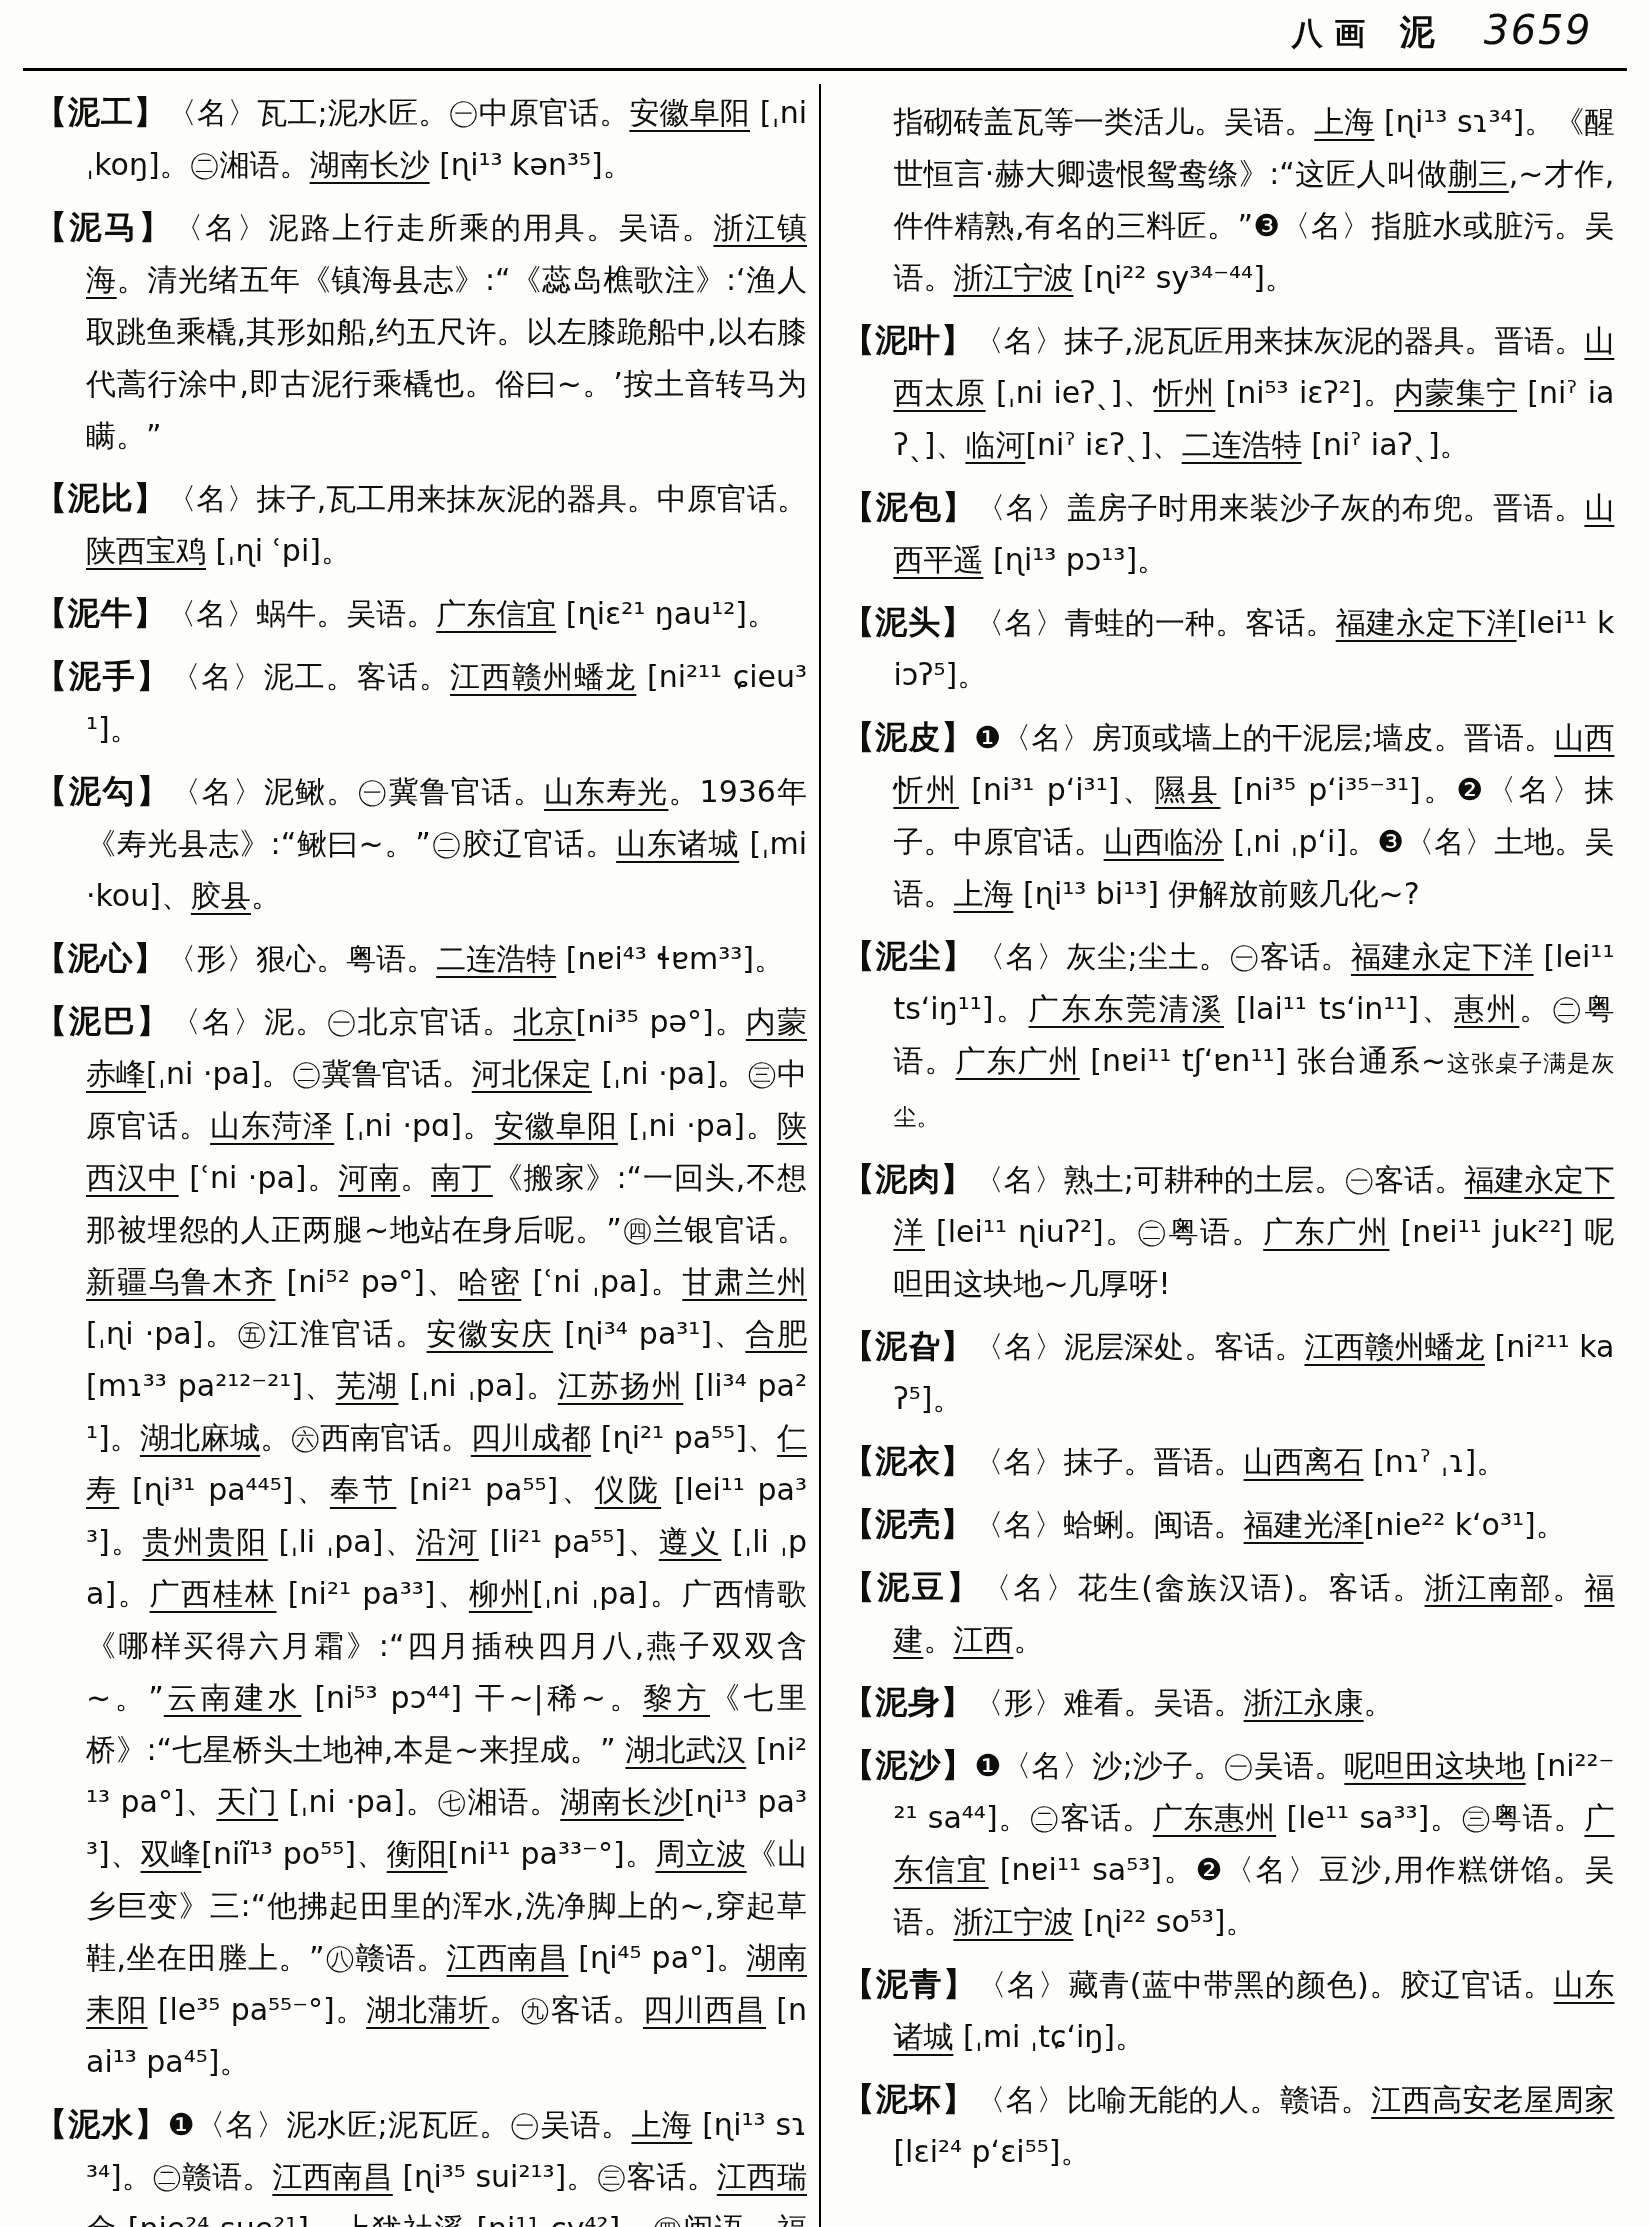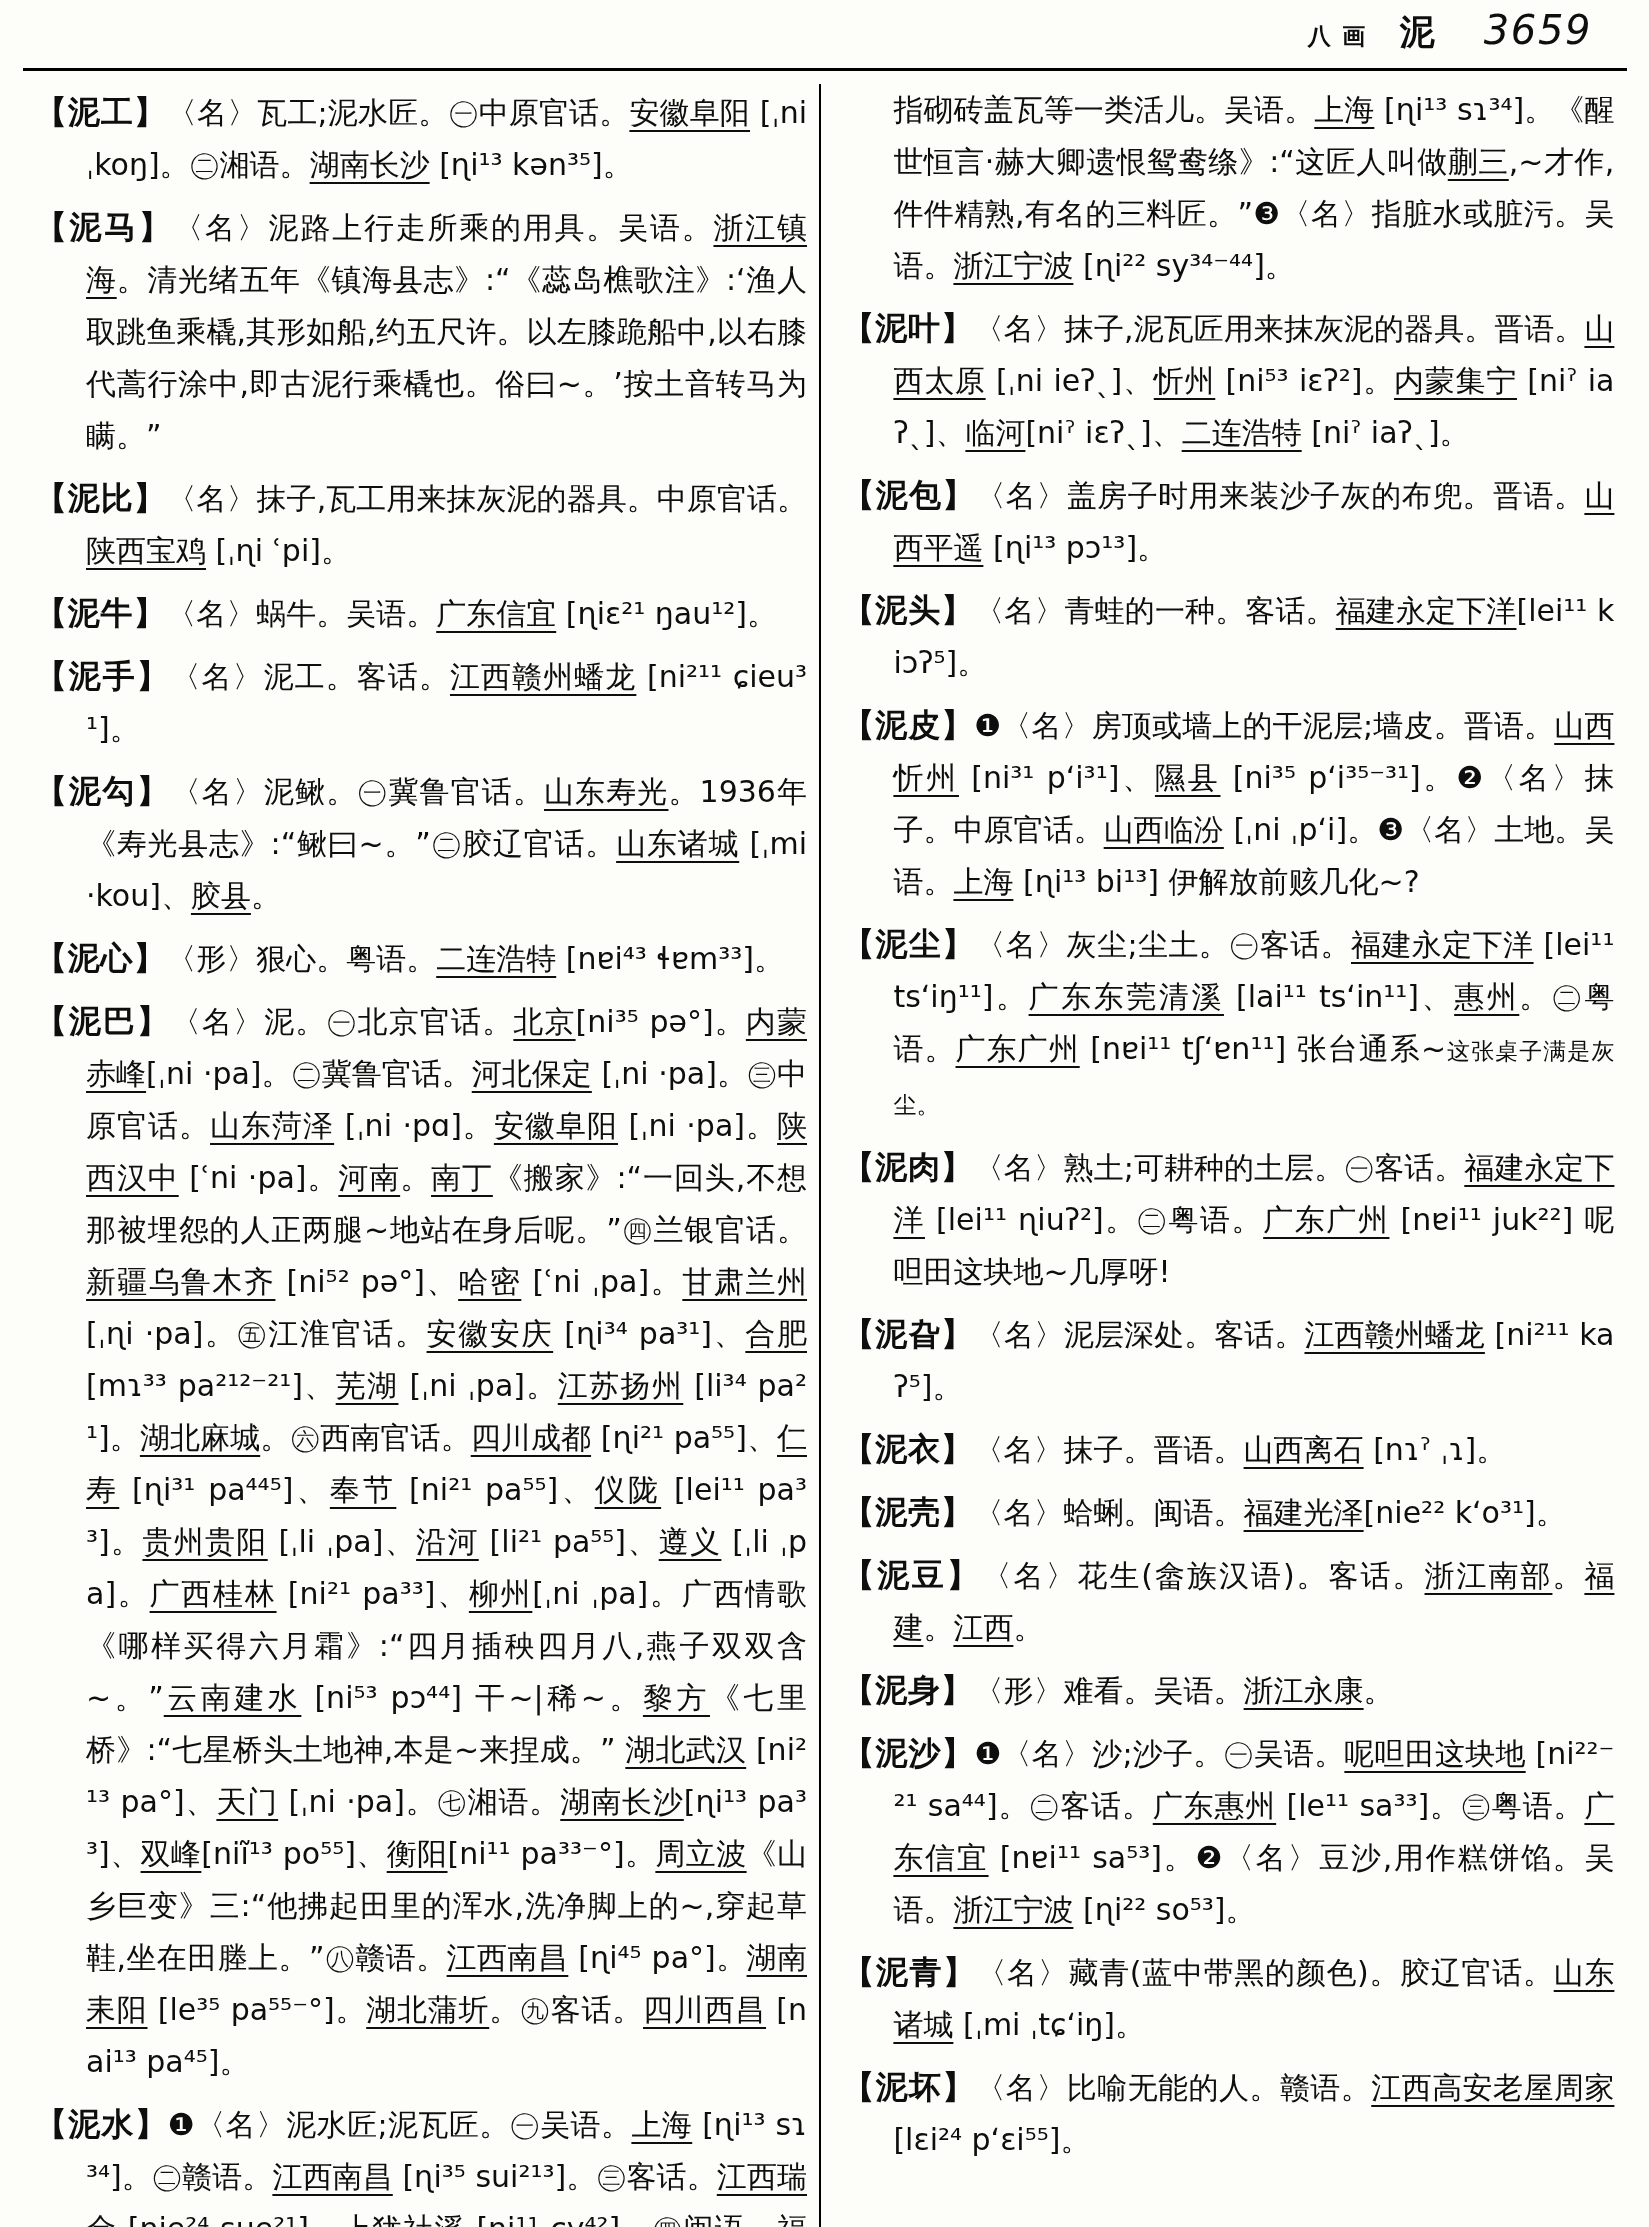--- a/index.html
+++ b/index.html
@@ -2,33 +2,33 @@
 <html style="font-size:13.2px"><head>
 <meta charset="utf-8">
 <style>
   html,body { margin:0; padding:0; background:#e8e8e4; }
   .page {
     position:relative; width:1650px; height:2227px; margin:0 auto;
     background:#fdfdfa; color:#0e0e0e; overflow:hidden;
     font-family:"DejaVu Sans","Liberation Sans",sans-serif;
   }
   .hdr { position:absolute; top:6.6px; left:0; width:1592px; text-align:right; white-space:nowrap; }
-  .hdr .sec { font-size:23px; font-weight:bold; letter-spacing:11.5px; }
+  .hdr .sec { font-size:31px; font-weight:bold; letter-spacing:11.5px; }
   .hdr .hanzi { font-size:35px; font-weight:bold; margin-left:23px; }
   .hdr .pg { font-size:40px; font-weight:normal; font-style:italic; margin-left:49px; letter-spacing:1.6px; }
   .rule { position:absolute; top:68px; left:23px; width:1604px; height:3.3px; background:#000; }
   .cols { position:absolute; top:84px; left:35px; width:1581px; display:flex; align-items:stretch; }
   .col { width:772px; }
   .divider { width:2.5px; background:#000; margin-left:11.5px; margin-right:21.4px; }
   .entry {
     margin:1.6px 0 10px 0; font-size:30px; line-height:52px;
     text-align:justify; padding-left:51px; text-indent:-51px;
     word-break:break-all; overflow-wrap:anywhere;
   }
-  .entry.cont { text-indent:0; margin-top:0; }
+  .entry.cont { text-indent:0; margin-top:12px; }
   .hw { font-weight:bold; font-size:32px; letter-spacing:0.8px; }
   .und { text-decoration:underline; text-decoration-thickness:2.1px; text-underline-offset:7.4px; }
   .gloss { font-size:23px; }
 </style>
 </head>
 <body>
 
 <div class="page">
 
   <div class="hdr">

